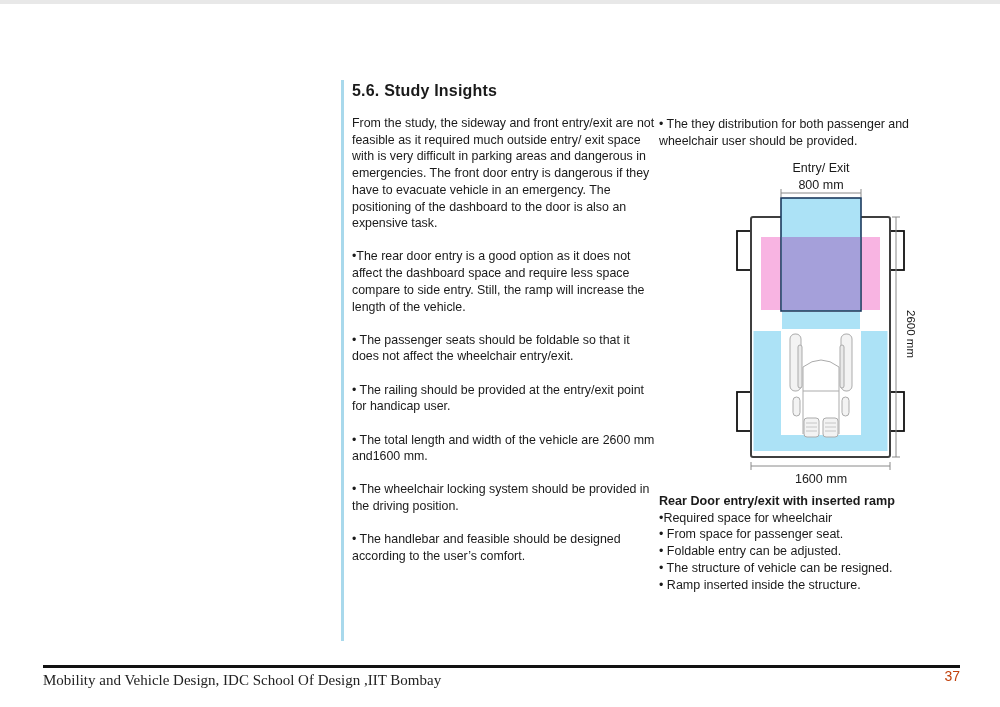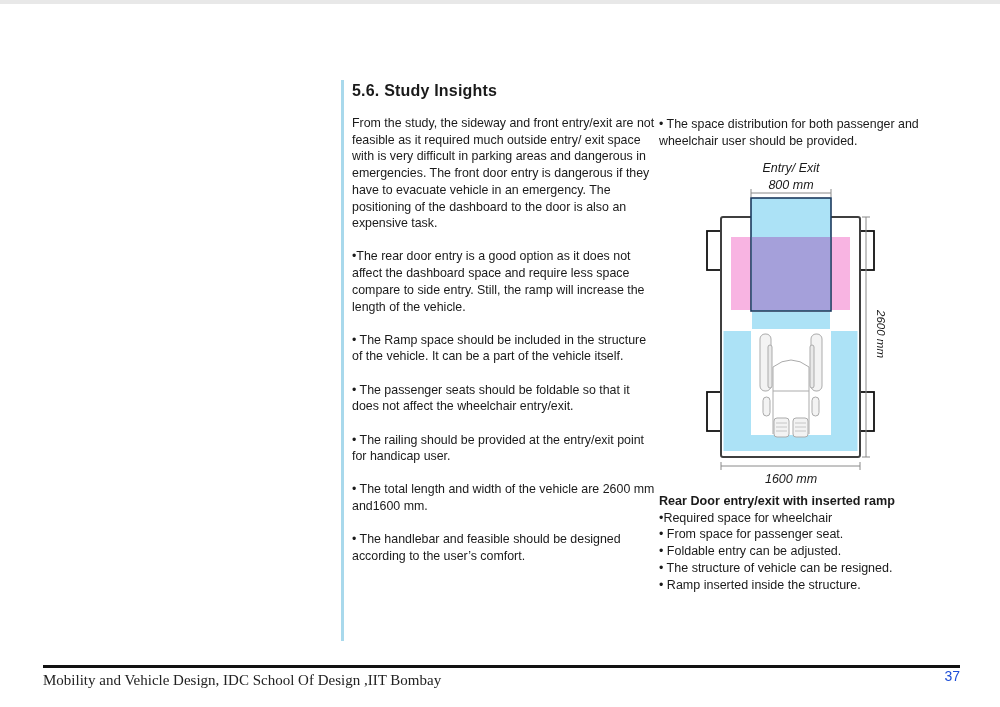--- a/index.html
+++ b/index.html
@@ -14,52 +14,52 @@
     background:#a9d9ec;
   }
   .left-col { position:absolute; left:352px; top:78px; width:307px; }
   .section-title { font-size:16px; font-weight:bold; letter-spacing:0.2px; margin-bottom:15px; }
   .body-par { font-size:12.4px; line-height:16.7px; margin-bottom:16.5px; }
   .right-col { position:absolute; left:659px; top:112px; width:284px; }
   .right-col .body-par { margin-bottom:0; }
   .caption-block { position:absolute; left:659px; top:489px; width:300px; }
   .caption-title { font-size:12.6px; font-weight:bold; line-height:16.7px; }
   .caption-bullet { font-size:12.5px; line-height:16.7px; }
-  .diagram-wrap { position:absolute; left:655px; top:150px; width:250px; height:335px;font-style:italic; }
+  .diagram-wrap { position:absolute; left:685px; top:150px; width:250px; height:335px; }
   .footer-line { position:absolute; left:43px; top:661px; width:917px; height:3px; background:#111; }
   .footer-text {
     position:absolute; left:43px; top:668px;
     font-family:"Liberation Serif", serif; font-size:15px; color:#222;
   }
   .page-number {
     position:absolute; left:936px; top:664px; width:24px; text-align:right;
-    font-size:14px; color:#1d4ed8;
+    font-size:14px; color:#c2410c;
   }
   svg text { font-family:"Liberation Sans", sans-serif; fill:#1a1a1a; }
 </style>
 </head>
 <body>
 
 <div class="page">
 
   <div class="accent-rule"></div>
 
   <div class="left-col">
     <div class="section-title">5.6. Study Insights</div>
     <p class="body-par">From the study, the sideway and front entry/exit are not feasible as it required much outside entry/ exit space with is very difficult in parking areas and dangerous in emergencies. The front door entry is dangerous if they have to evacuate vehicle in an emergency. The positioning of the dashboard to the door is also an expensive task.</p>
     <p class="body-par">•The rear door entry is a good option as it does not affect the dashboard space and require less space compare to side entry. Still, the ramp will increase the length of the vehicle.</p>
-    <p class="body-par">• The Ramp space should be included in the structure of the vehicle. It can be a part of the vehicle itself.</p>
     <p class="body-par">• The passenger seats should be foldable so that it does not affect the wheelchair entry/exit.</p>
     <p class="body-par">• The railing should be provided at the entry/exit point for handicap user.</p>
     <p class="body-par">• The total length and width of the vehicle are 2600 mm and1600 mm.</p>
+    <p class="body-par">• The wheelchair locking system should be provided in the driving position.</p>
     <p class="body-par">• The handlebar and feasible should be designed according to the user’s comfort.</p>
   </div>
 
   <div class="right-col">
-    <p class="body-par">• The space distribution for both passenger and wheelchair user should be provided.</p>
+    <p class="body-par">• The they distribution for both passenger and wheelchair user should be provided.</p>
   </div>
 
   <div class="diagram-wrap">
     <svg width="250" height="335" viewBox="0 0 250 335">
 
       <rect x="52" y="77" width="15" height="39" fill="#ffffff" stroke="#111" stroke-width="1.8"></rect>
       <rect x="204" y="77" width="15" height="39" fill="#ffffff" stroke="#111" stroke-width="1.8"></rect>
       <rect x="52" y="238" width="15" height="39" fill="#ffffff" stroke="#111" stroke-width="1.8"></rect>
       <rect x="204" y="238" width="15" height="39" fill="#ffffff" stroke="#111" stroke-width="1.8"></rect>
 

